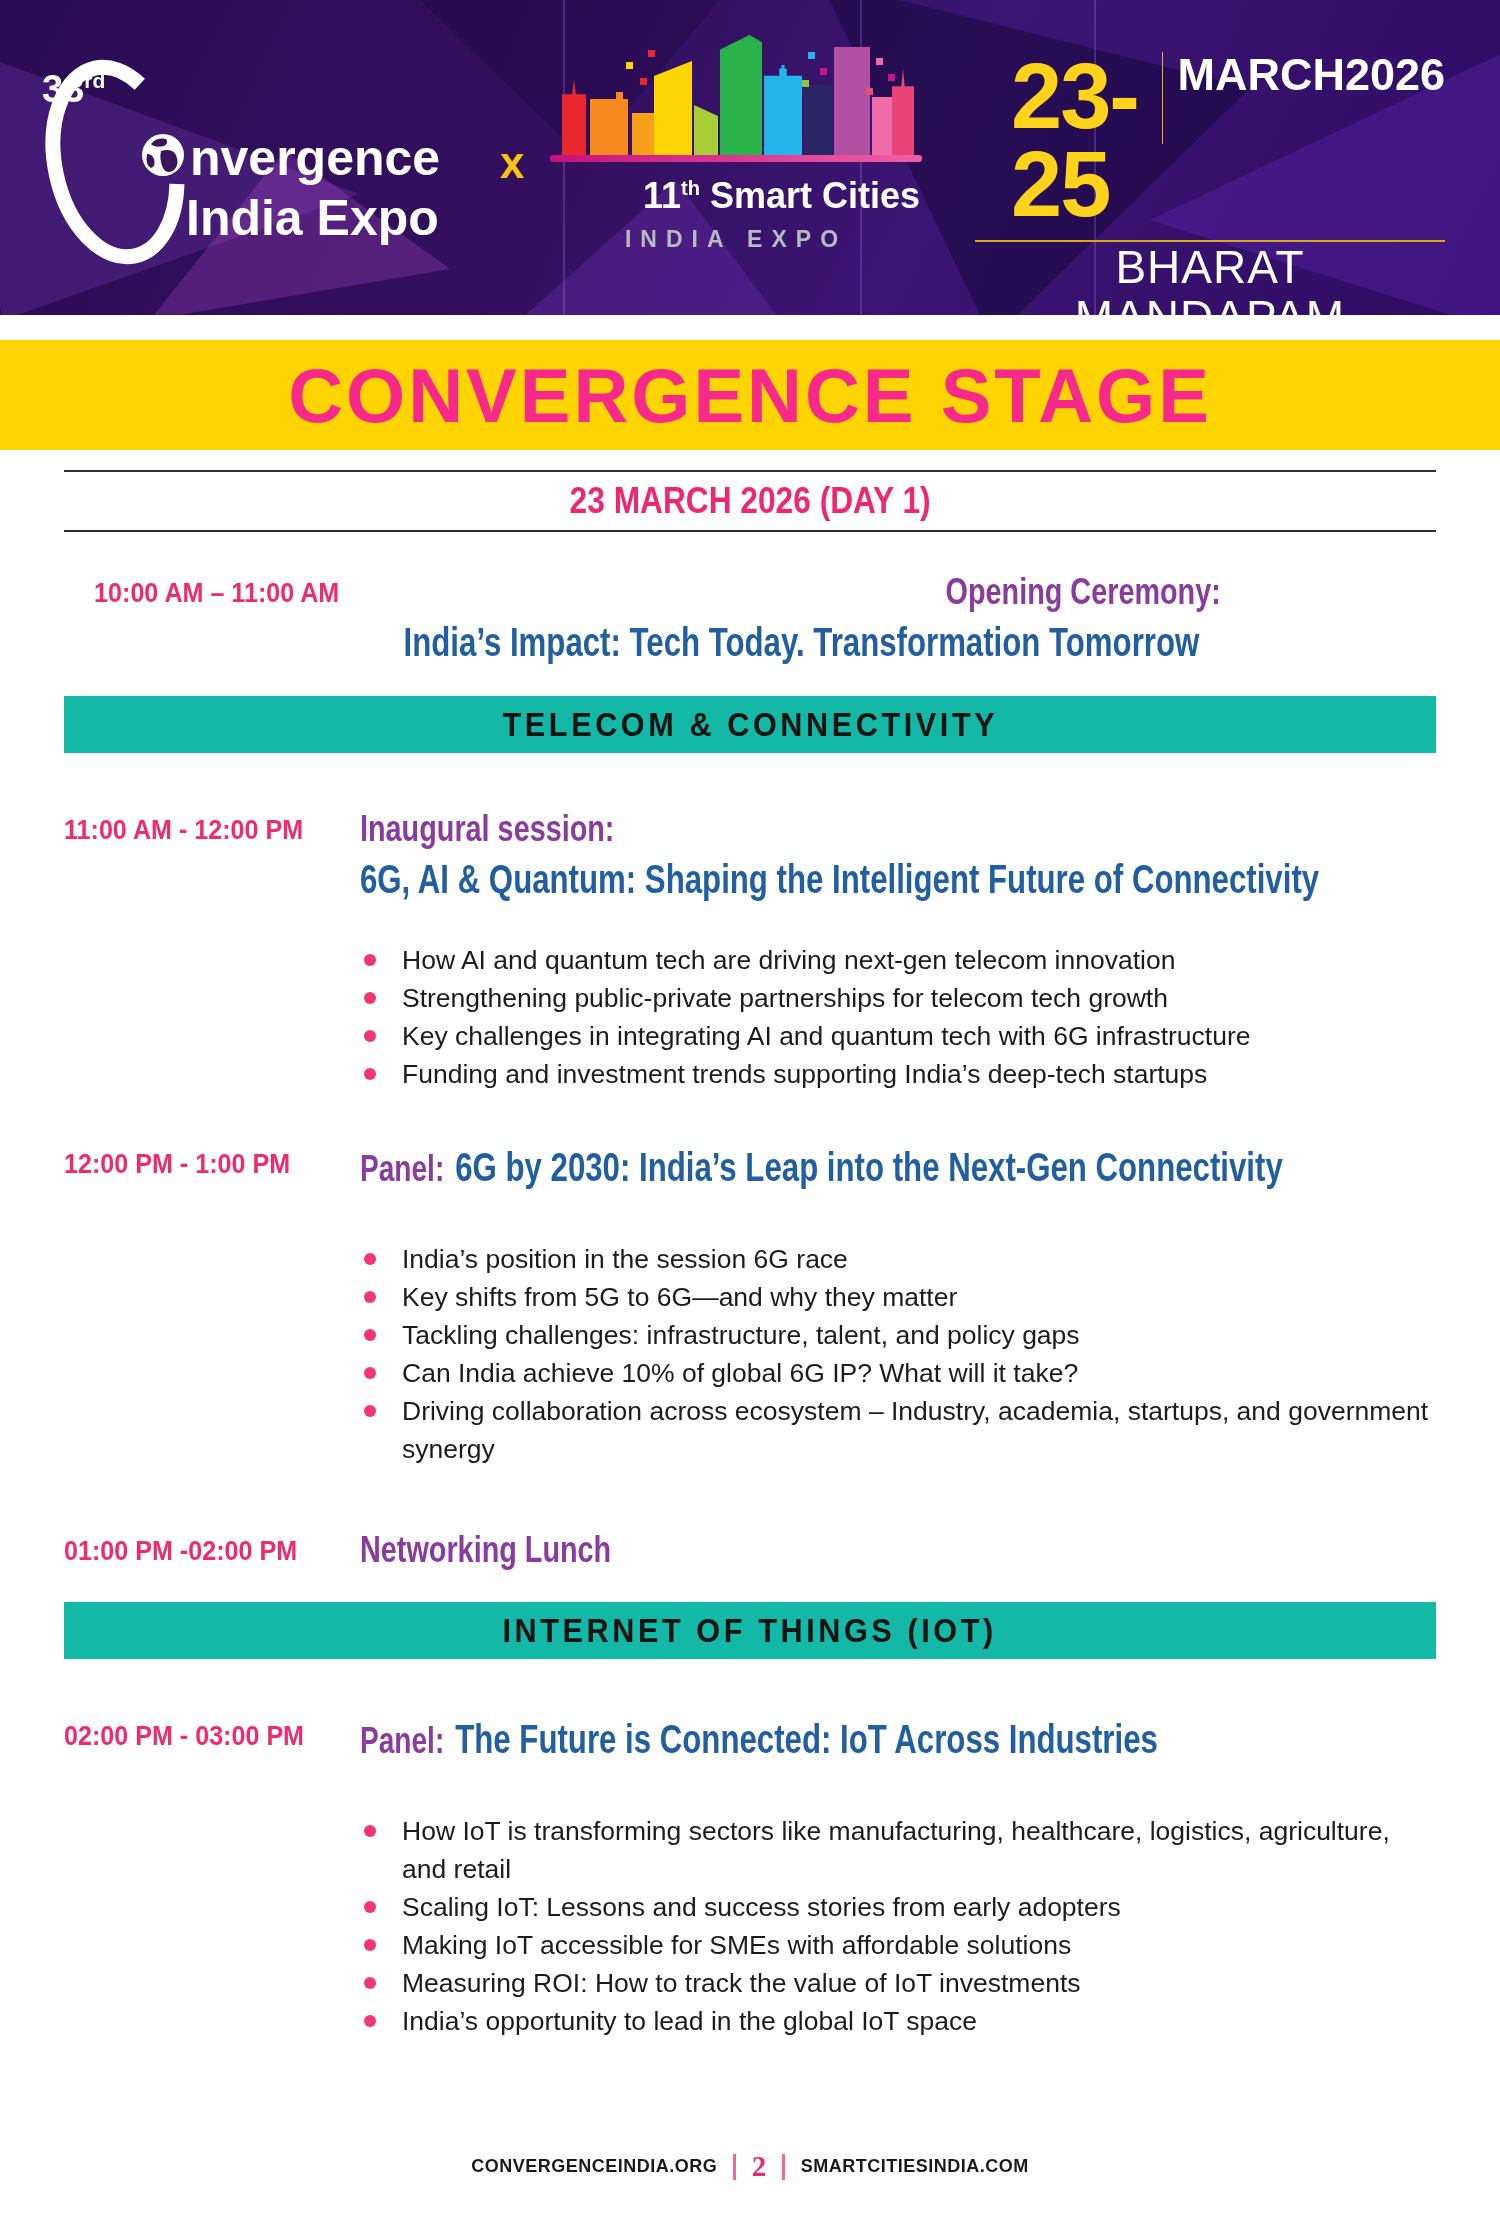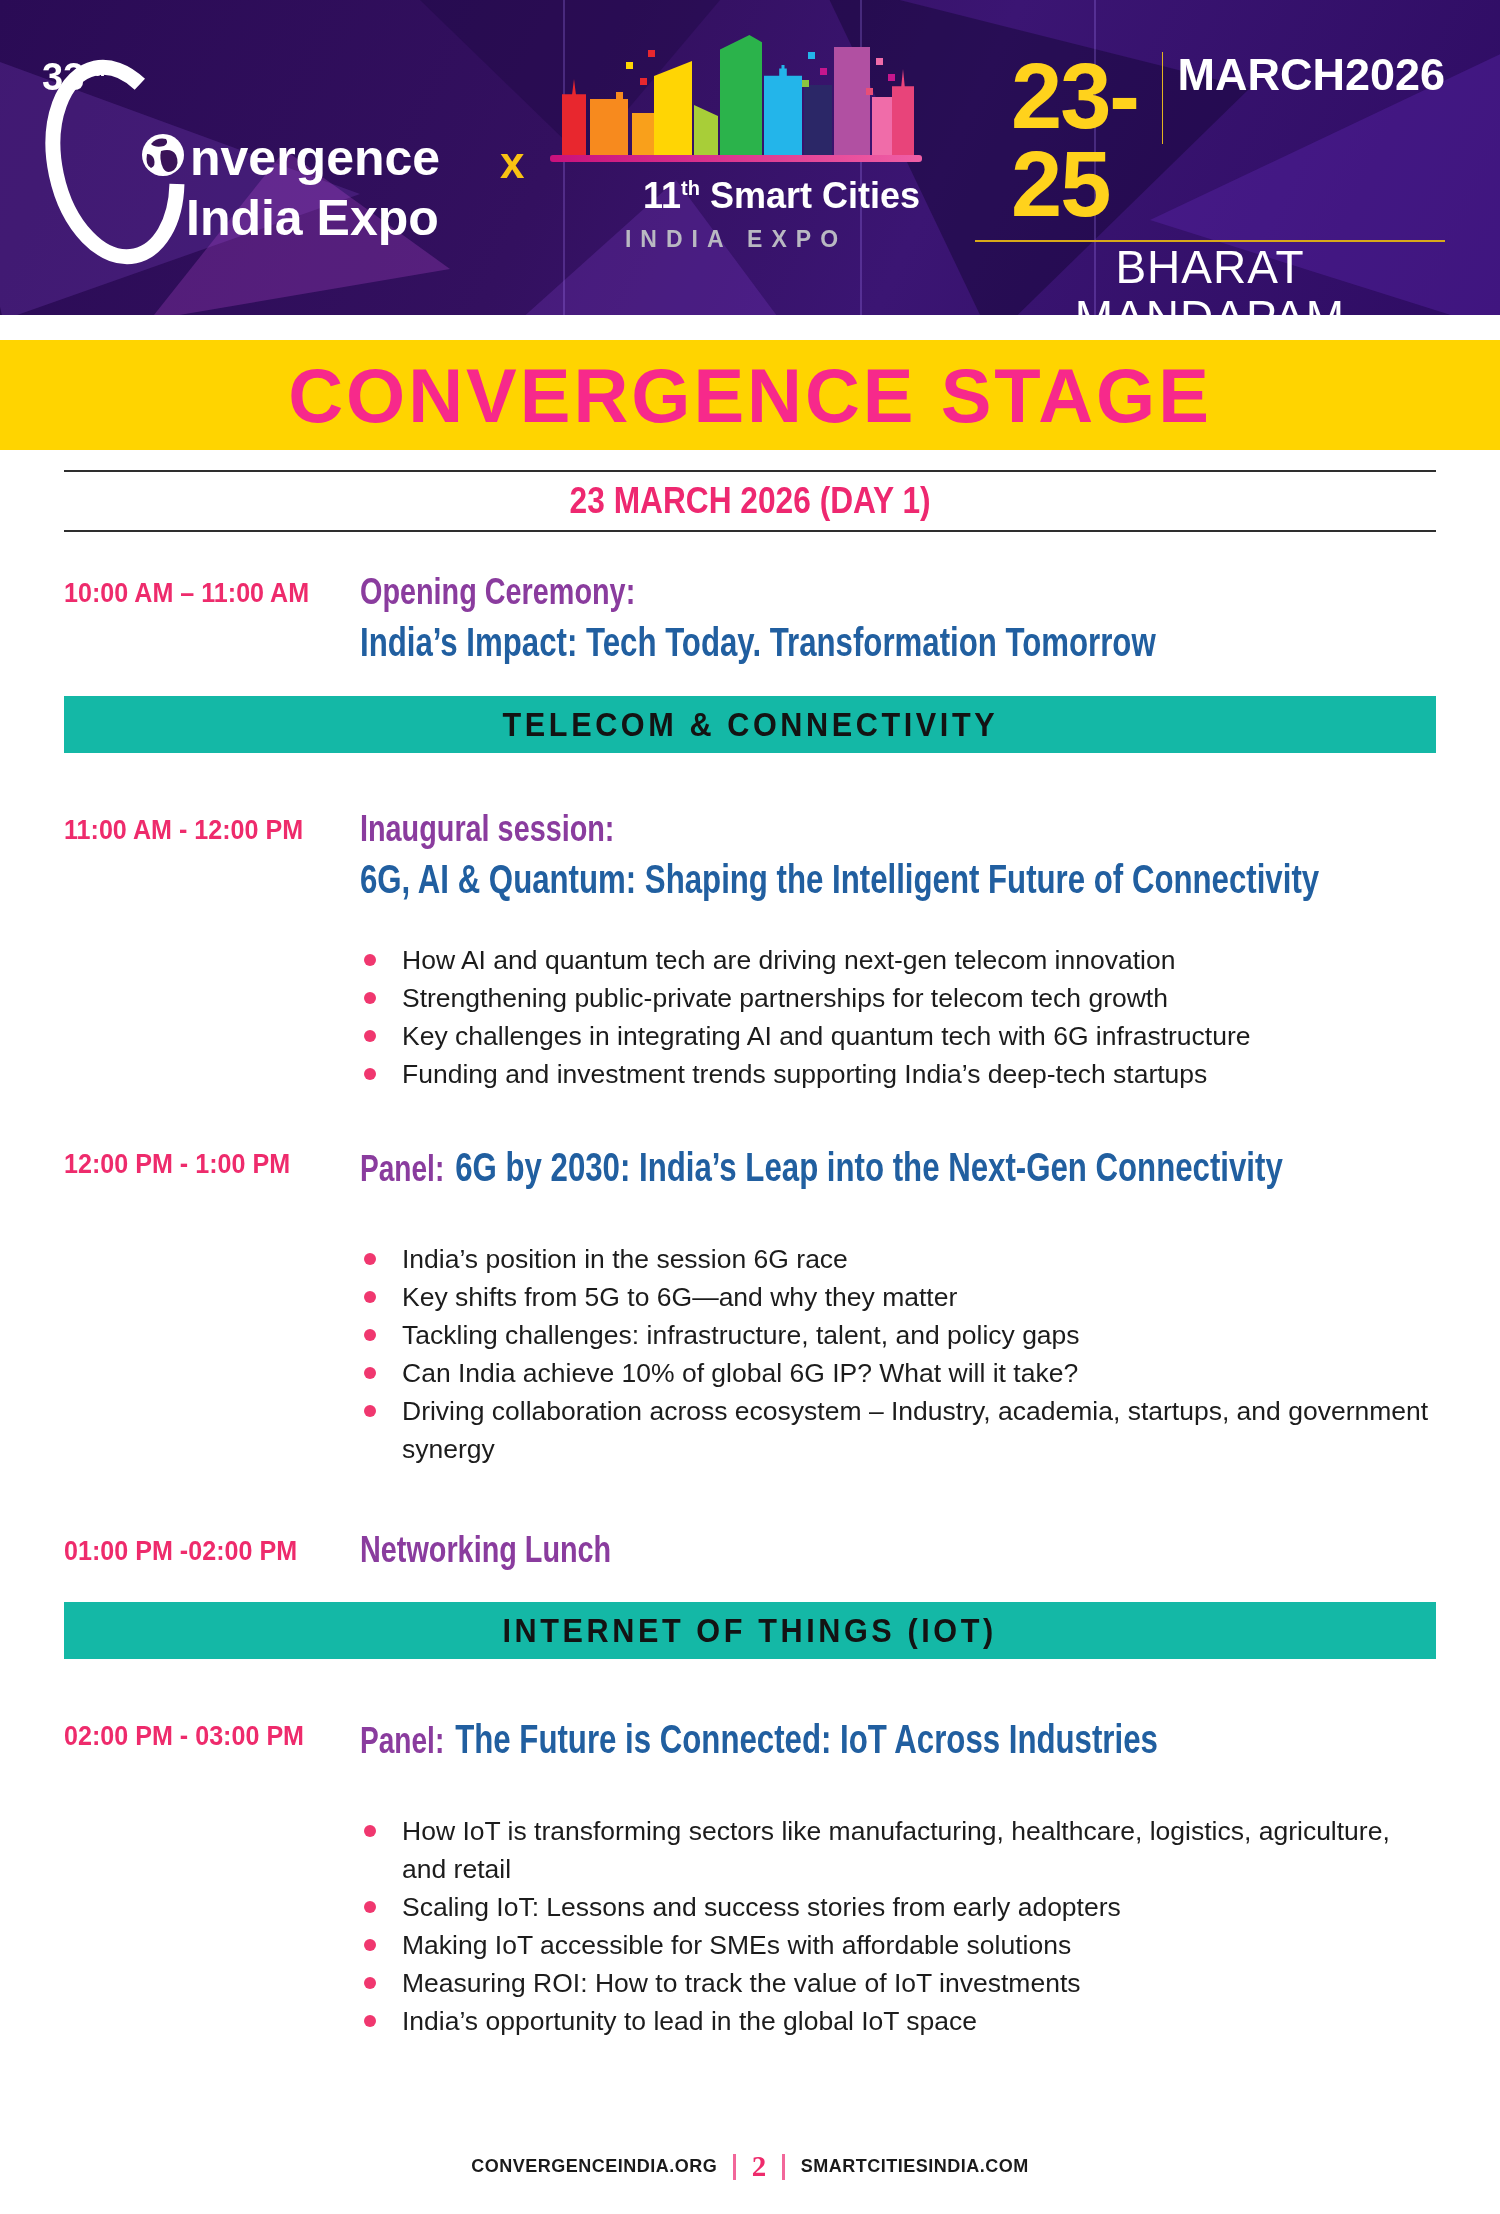--- a/index.html
+++ b/index.html
@@ -20,21 +20,21 @@
       clip-path:polygon(100% 0,0 60%,100% 100%);}
   .p5{left:520px;top:180px;width:260px;height:140px;background:rgba(140,70,220,.22);
       clip-path:polygon(0 100%,60% 0,100% 100%);}
   .p6{left:420px;top:0;width:300px;height:160px;background:rgba(28,8,66,.4);
       clip-path:polygon(0 0,100% 0,55% 100%);}
   .streak{position:absolute;top:0;bottom:0;width:2px;background:rgba(170,130,255,.25);}
   .s1{left:563px;} .s2{left:860px;} .s3{left:1094px;}
 
   
   .logo-left{position:absolute;left:40px;top:30px;width:470px;height:265px;color:#fff;}
-  .edition{position:absolute;left:2px;top:26px;font-size:38px;font-weight:bold;}
+  .edition{position:absolute;left:2px;top:38px;font-size:38px;font-weight:bold;}
   .edition sup{font-size:21px;}
   .c-swoosh{position:absolute;left:0;top:26px;}
   .globe{position:absolute;left:100px;top:102px;}
   .logo-t1{position:absolute;left:150px;top:100px;font-size:50px;font-weight:bold;line-height:56px;}
   .logo-t2{position:absolute;left:146px;top:160px;font-size:50px;font-weight:bold;line-height:56px;}
   .cross{position:absolute;left:500px;top:138px;font-size:44px;font-weight:bold;color:#F9C213;}
 
   
   .logo-smart{position:absolute;left:552px;top:34px;width:368px;height:265px;color:#fff;text-align:center;}
   .skyline{position:relative;height:128px;width:360px;margin:0 auto;}
@@ -74,21 +74,21 @@
 
   .content{padding:0 64px;}
   .day-block{margin-top:20px;}
   .day-hr{border:none;border-top:2.5px solid #2E2E2E;margin:0;}
   .day-text{text-align:center;padding:8px 0;}
   .day-text span{display:inline-block;font-size:36px;font-weight:bold;color:#EE2870;
                  transform:scaleX(.88);}
 
   
   .session-row{display:flex;margin-top:50px;}
-  [data-name="agenda-body"] > .session-row:first-child{margin-top:40px;}
+  [data-name="agenda-body"] > .session-row:first-child{margin-top:40px;text-align:right;}
   .session-row.label-only{margin-top:62px;}
   .section-banner{margin-top:32px;height:57px;background:#14b8a6;
                   display:flex;align-items:center;justify-content:center;}
   .section-banner + .session-row{margin-top:56px;}
   .section-banner-text{font-size:34px;font-weight:bold;letter-spacing:4px;color:#131313;
                        transform:scaleX(.9);}
   .time-col{flex:0 0 296px;font-size:27px;font-weight:bold;color:#EE2B6C;
             transform:scaleX(.93);transform-origin:left top;white-space:nowrap;padding-top:6px;}
   .body-col{flex:1;min-width:0;}
   .sess-label{font-size:36px;font-weight:bold;color:#8A3C9E;line-height:40px;

